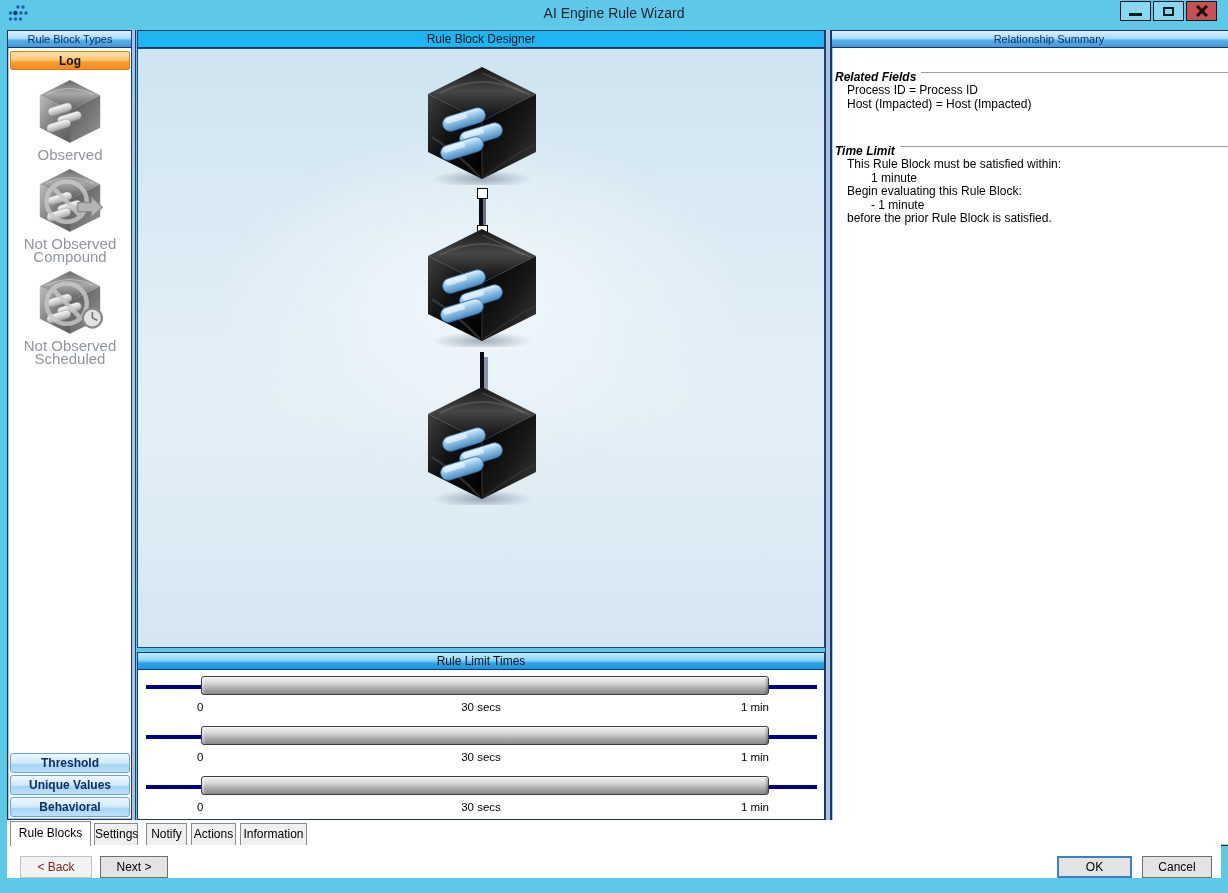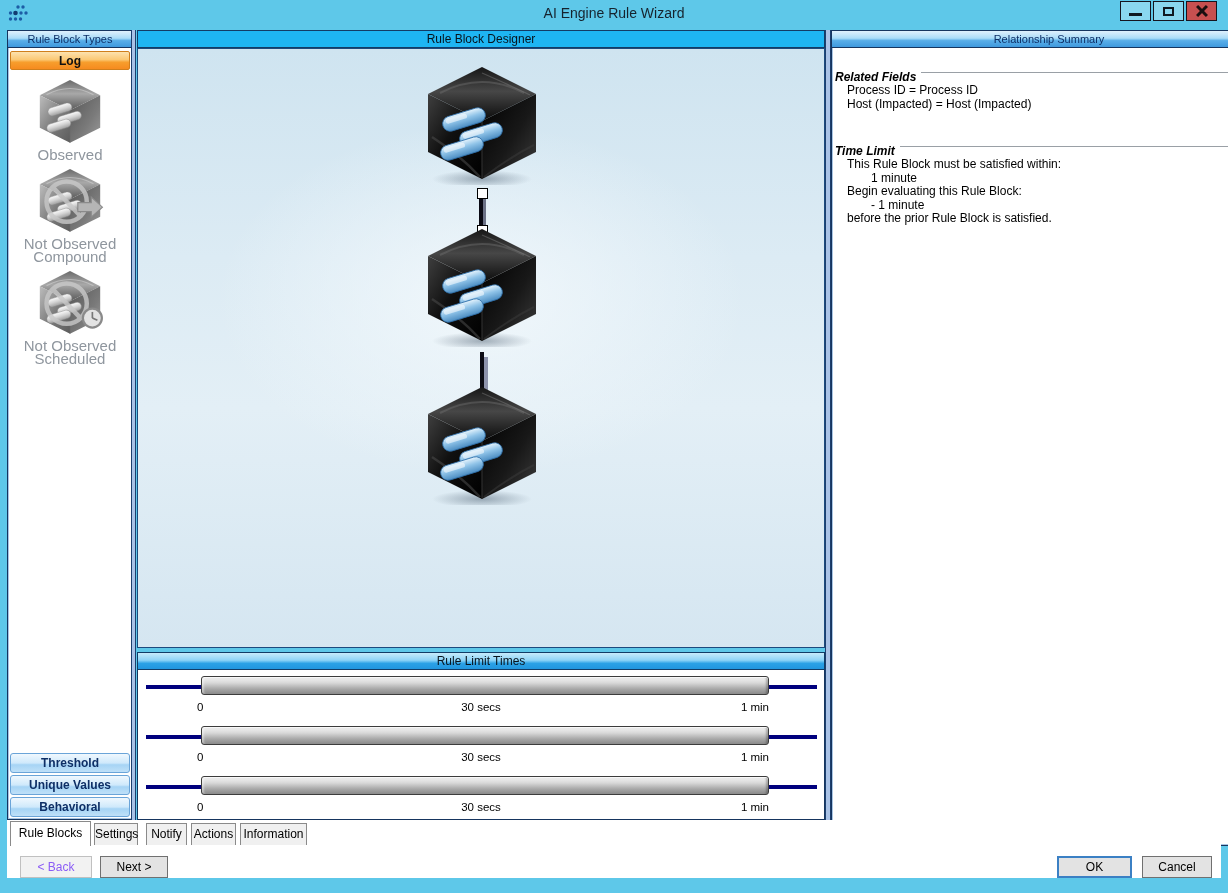--- a/index.html
+++ b/index.html
@@ -146,21 +146,21 @@
   .t1 { left:87px;  width:44px; }
   .t2 { left:139px; width:41px; }
   .t3 { left:184px; width:45px; }
   .t4 { left:233px; width:67px; }
   .btn {
     position:absolute; top:36px; height:22px; font-size:12px;
     background:#e3e3e3; border:1px solid #707070; text-align:center; line-height:20px;
     cursor:pointer; color:#000;
     font-family:"Liberation Sans", sans-serif;
   }
-  .btn.back { left:13px; width:72px; background:#f2f2f2; border-color:#c0c0c0; color:#8b5cf6; cursor:default; }
+  .btn.back { left:13px; width:72px; background:#f2f2f2; border-color:#c0c0c0; color:#7f1d1d; cursor:default; }
   .btn.next { left:93px; width:68px; }
   .btn.ok { left:1050px; width:75px; border:2px solid #3b80c4; line-height:18px; }
   .btn.cancel { left:1135px; width:70px; }
 </style>
 </head>
 <body>
 
 <svg width="0" height="0" style="position:absolute" aria-hidden="true">
   <defs>
     <linearGradient id="gT" x1="0" y1="0" x2="0" y2="1">

